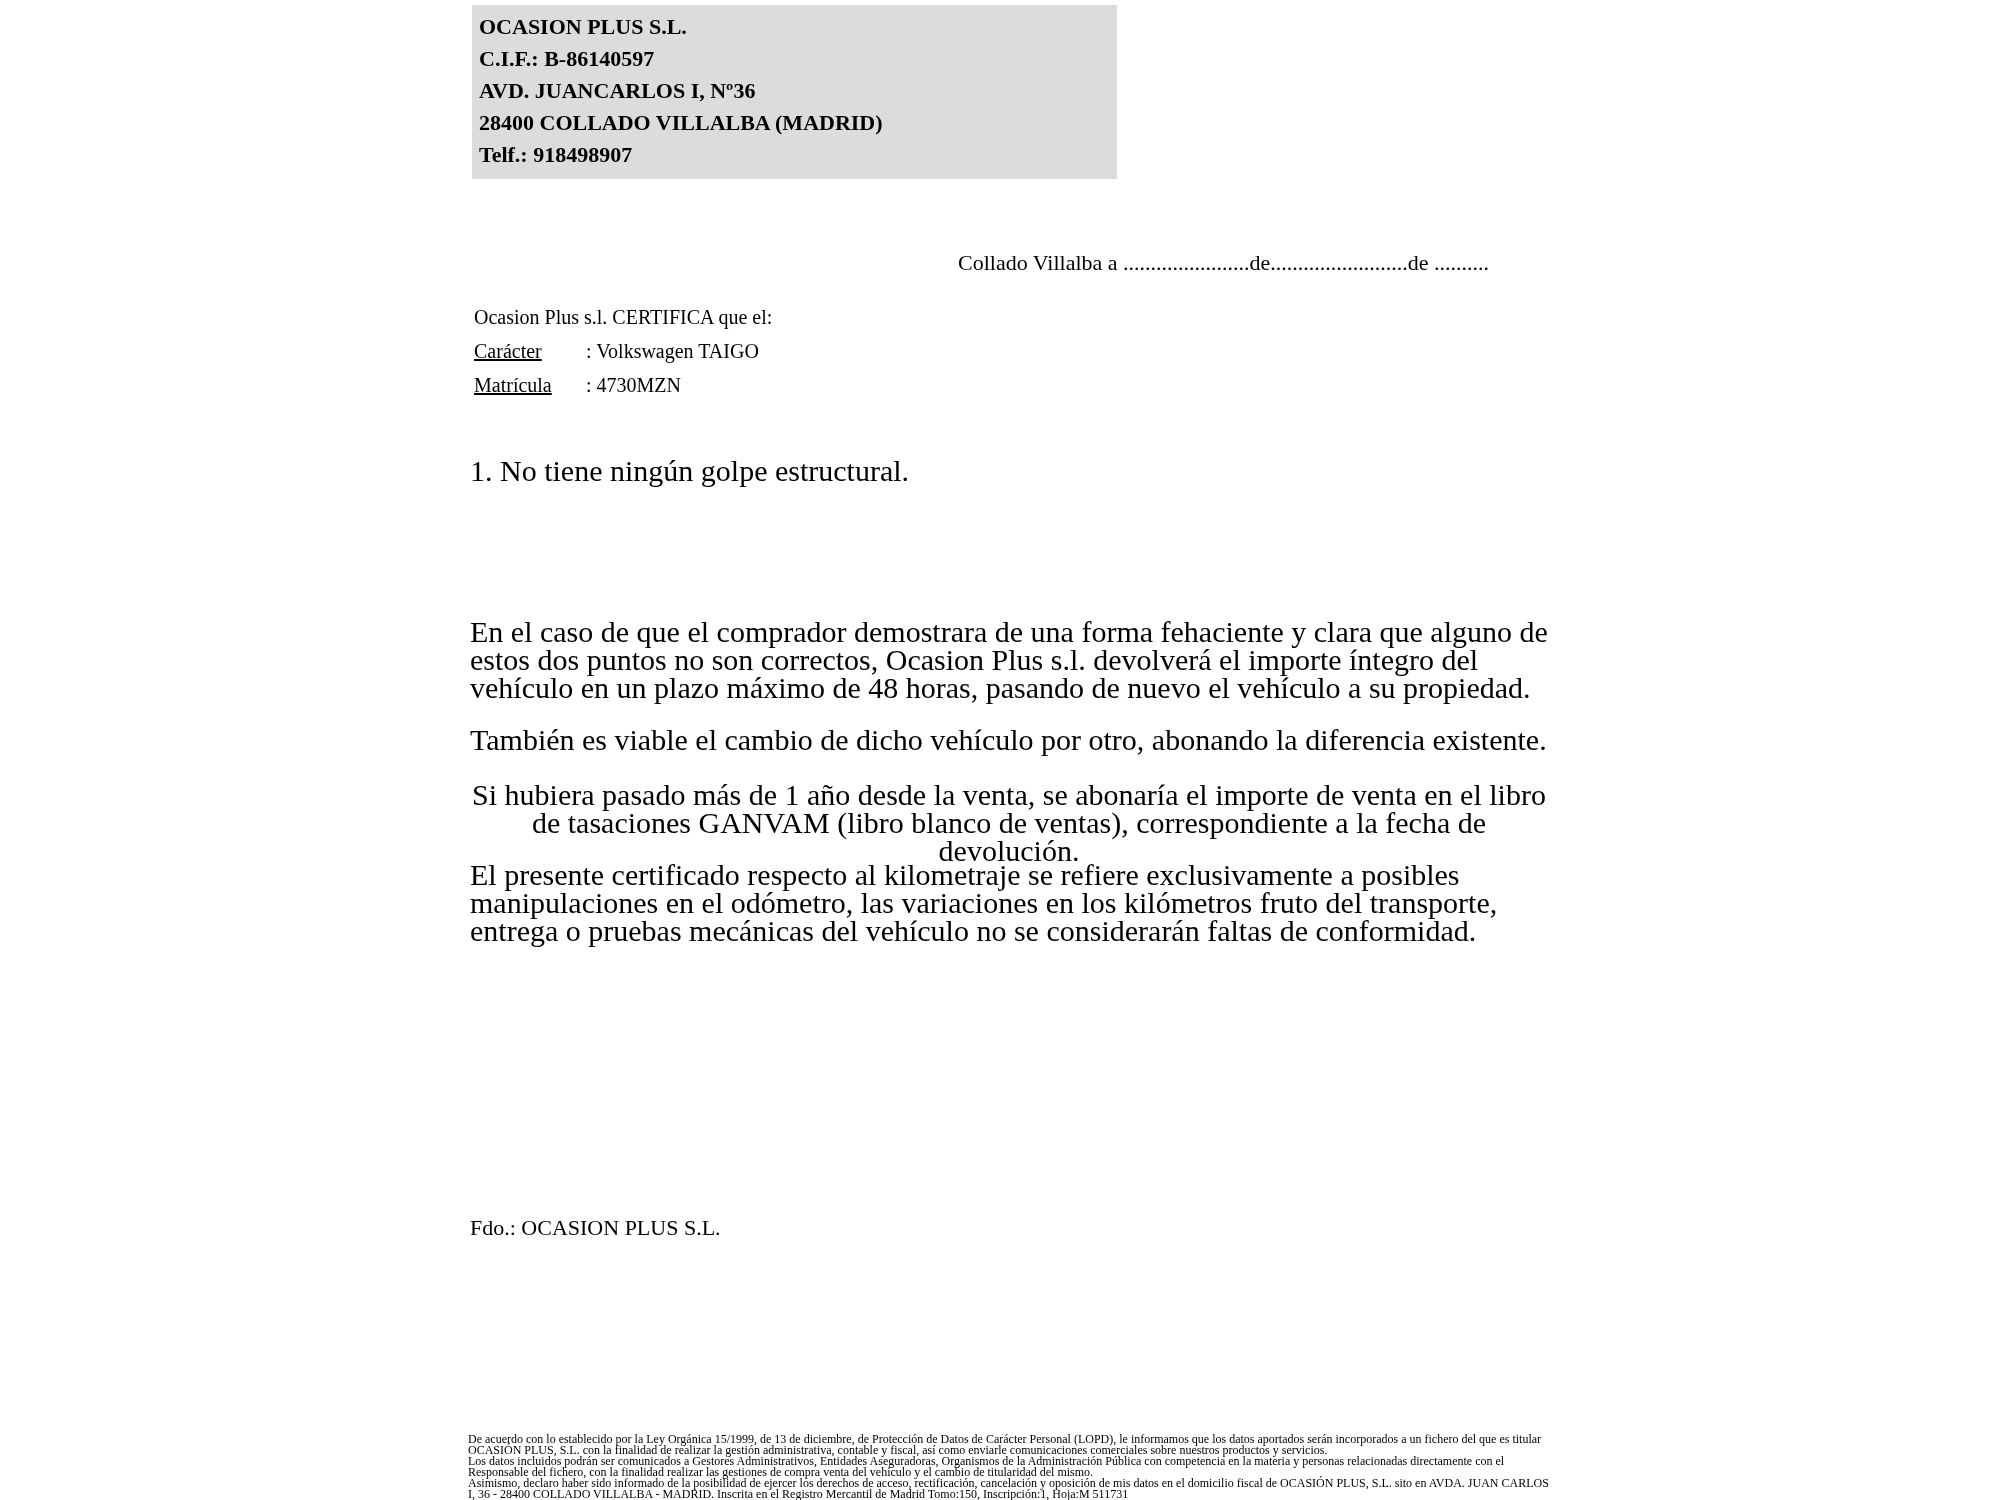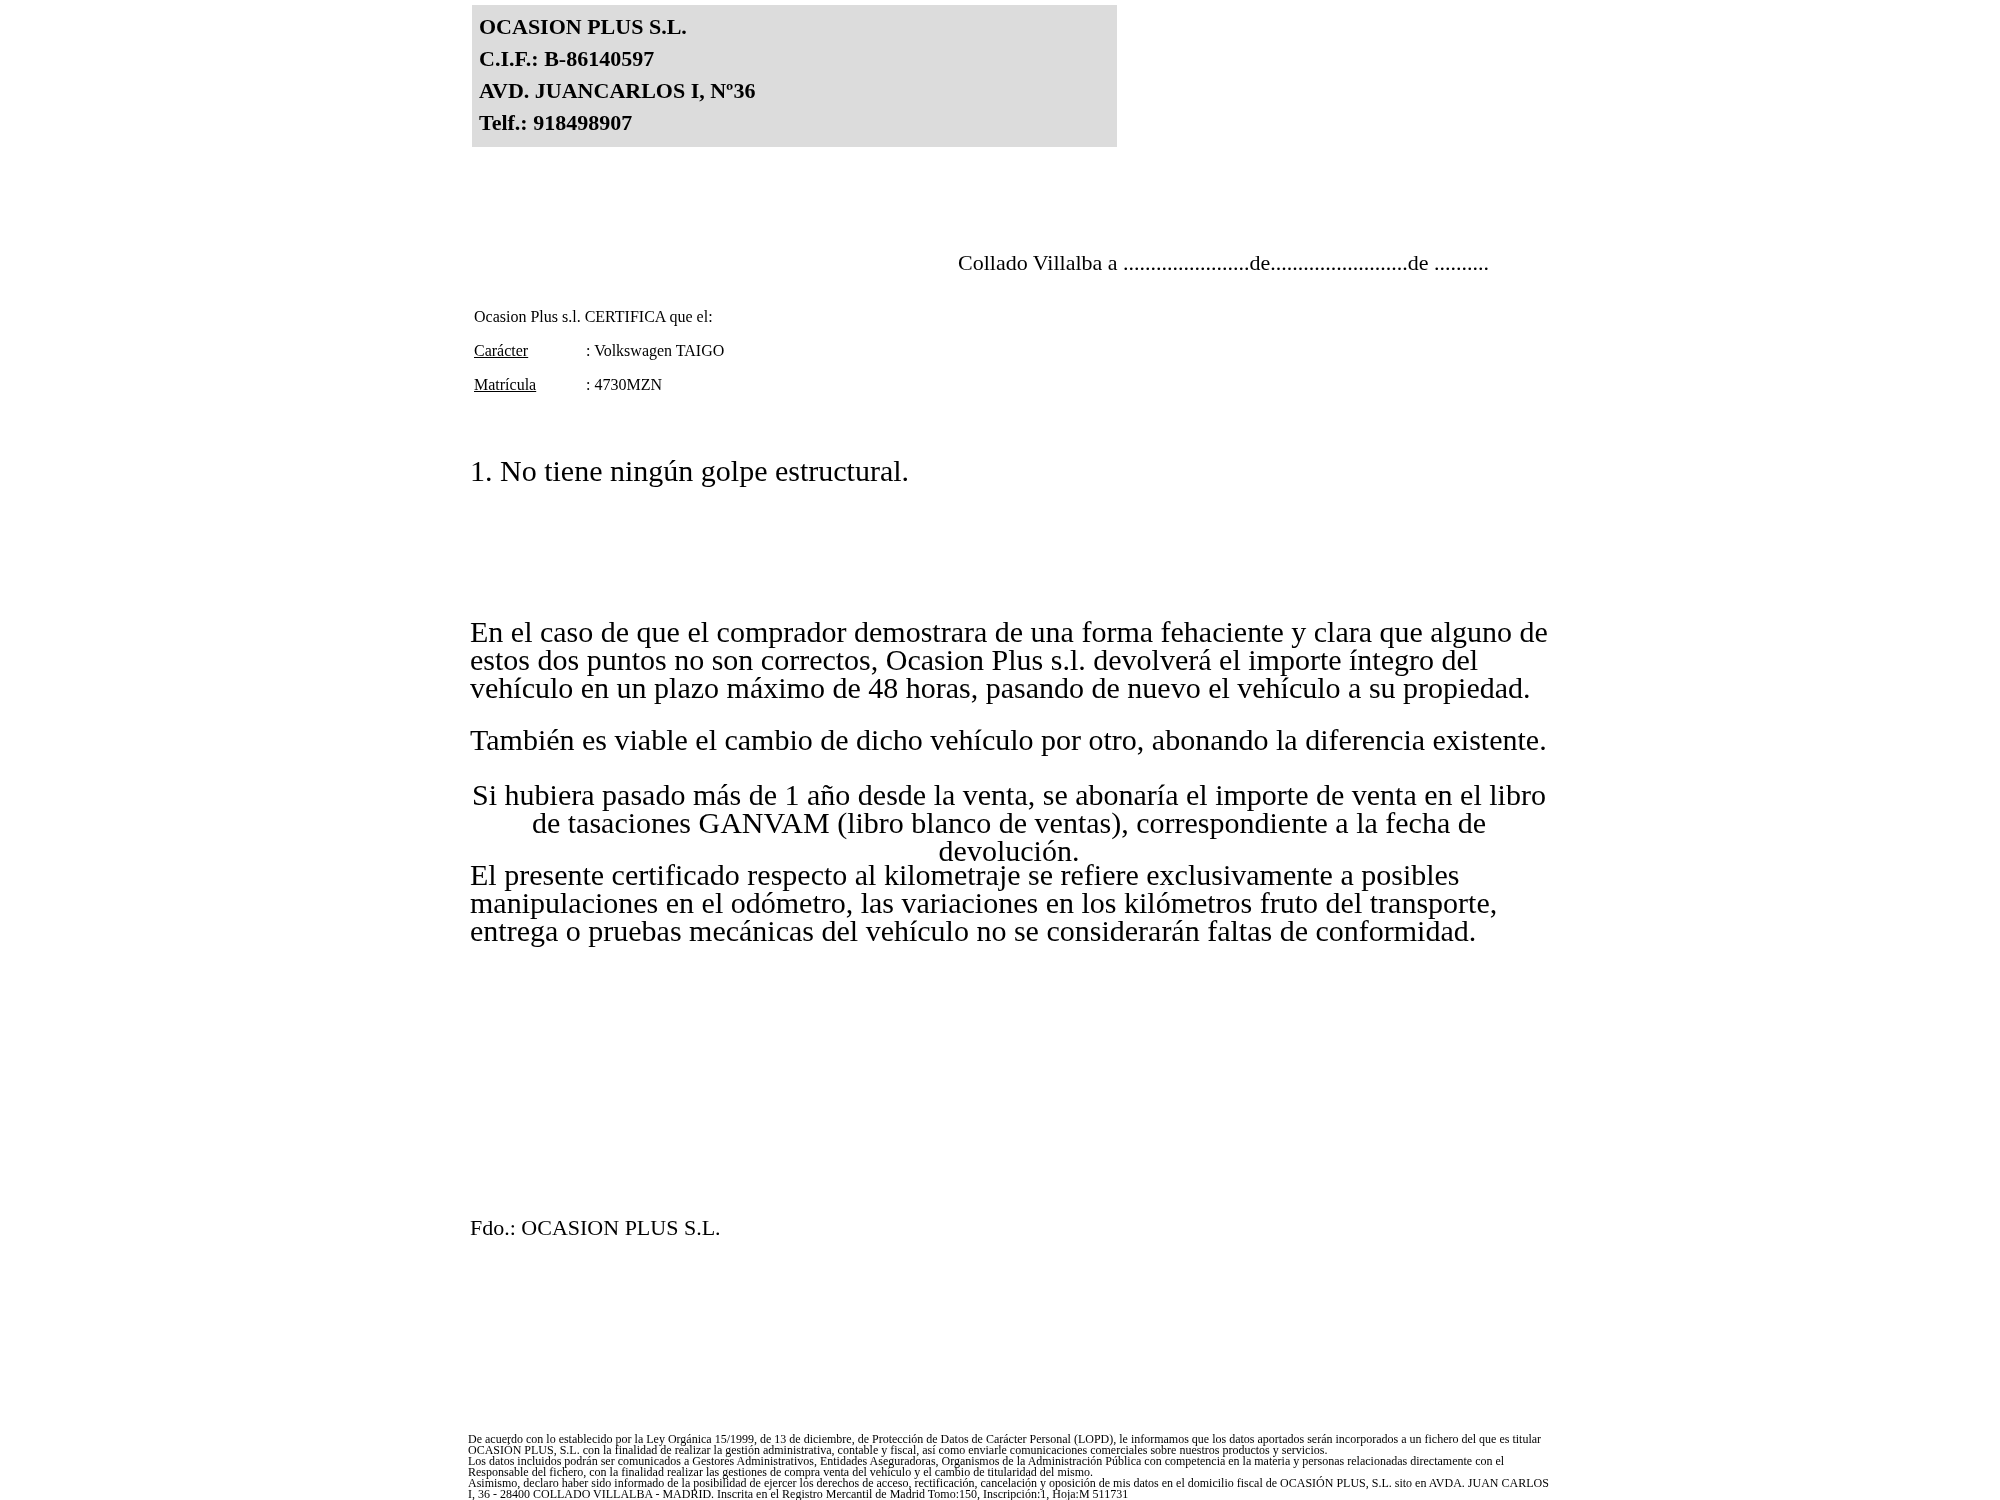--- a/index.html
+++ b/index.html
@@ -40,21 +40,21 @@
     font-size: 22px;
     line-height: 28px;
     white-space: nowrap;
     margin-top: 8px;
   }
 
   .certify {
     position: absolute;
     left: 474px;
     top: 300px;
-    font-size: 16px;
+    font-size: 20px;
     line-height: 34px;
   }
   .cert-line { white-space: nowrap; }
   .cert-label {
     display: inline-block;
     width: 112px;
     text-decoration: underline;
   }
   .cert-sep { display: inline; }
 
@@ -93,20 +93,21 @@
 </style>
 </head>
 <body>
 
 <div class="page">
 
   <div class="header-box">
     <div class="hline">OCASION PLUS S.L.</div>
     <div class="hline">C.I.F.: B-86140597</div>
     <div class="hline">AVD. JUANCARLOS I, Nº36</div>
+    <div class="hline">28400 COLLADO VILLALBA (MADRID)</div>
     <div class="hline">Telf.: 918498907</div>
   </div>
 
   <div class="date-line">Collado Villalba a .......................de.........................de ..........</div>
 
   <div class="certify">
     <div class="cert-intro">Ocasion Plus s.l. CERTIFICA que el:</div>
     <div class="cert-line">
       <span class="cert-label">Carácter</span><span class="cert-sep">: </span><span class="cert-value">Volkswagen TAIGO</span>
     </div>

